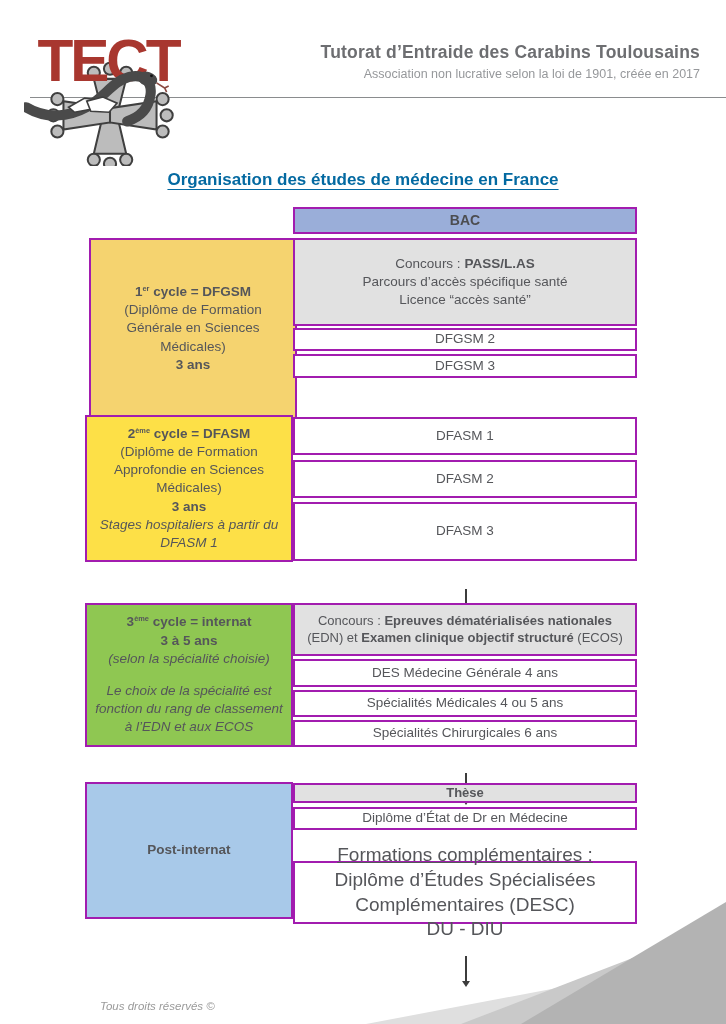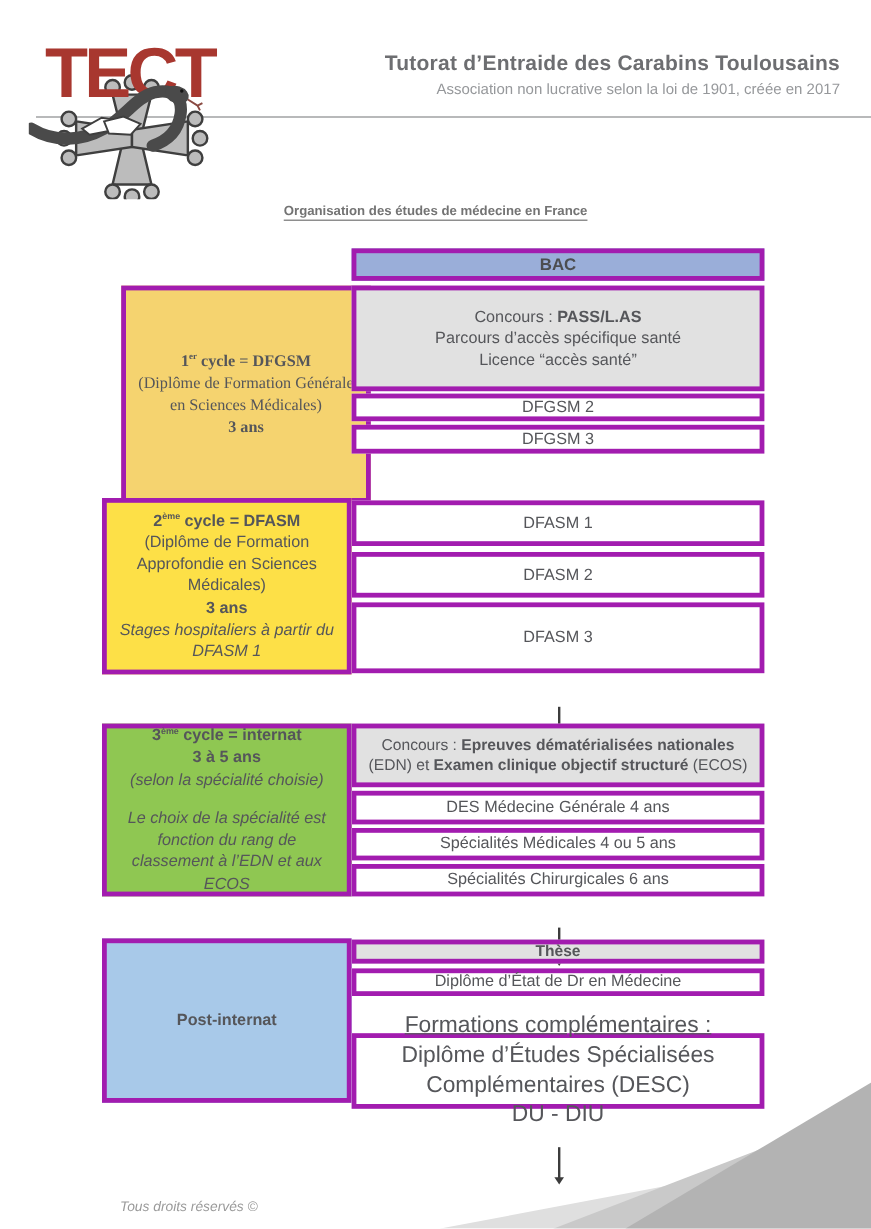--- a/index.html
+++ b/index.html
@@ -10,45 +10,45 @@
   }
   
   .header-rule { position:absolute; top:97px; left:30px; right:0; height:1px; background:#8a8c8e; }
   .org-block { position:absolute; top:42px; right:26px; text-align:right; }
   .org-title { font-size:17.5px; font-weight:bold; color:#6d6e71; letter-spacing:.2px; }
   .org-subtitle { font-size:12.5px; color:#96989b; margin-top:4px; }
   .logo { position:absolute; left:24px; top:14px; width:172px; height:152px; }
   
   .page-title {
     position:absolute; top:170px; left:0; width:726px; text-align:center;
-    font-size:11px; font-weight:bold; color:#737373;
+    font-size:17px; font-weight:bold; color:#0369a1;
     text-decoration:underline; text-underline-offset:4px;
   }
   
   .table { position:absolute; left:85px; top:207px; width:552px; height:712px; }
   .box {
-    position:absolute; box-sizing:border-box; border:4px solid #a21caf;
+    position:absolute; box-sizing:border-box; border:2px solid #a21caf;
     display:flex; flex-direction:column; align-items:center; justify-content:center;
     text-align:center; font-size:13.5px; line-height:1.35; color:#55565a;
   }
   .cell-white { background:#ffffff; }
   .cell-gray  { background:#e1e1e1; }
   .hdr-bac    { background:#9aaed9; font-weight:bold; font-size:14px; color:#4c4d50; }
   .left-yellow { background:#f5d36f; }
   .left-blue   { background:#fde047; }
   .left-green  { background:#8fc752; }
   .left-lblue  { background:#a8c9e9; }
   .bold { font-weight:bold; }
   .ital { font-style:italic; }
   .u { text-decoration:underline; }
   sup { font-size:.55em; line-height:0; }
   .pad { padding:2px 8px; }
   
   .bac      { left:208px; top:0;     width:344px; height:27px; }
-  .c1-left  { left:16px;     top:31px;  width:208px; height:181px;font-family:Liberation Serif, serif; }
+  .c1-left  { left:4px;     top:31px;  width:208px; height:181px; }
   .c1-conc  { left:208px; top:31px;  width:344px; height:88px; }
   .c1-r1    { left:208px; top:121px; width:344px; height:23px; }
   .c1-r2    { left:208px; top:147px; width:344px; height:24px; }
   .c2-left  { left:0;     top:208px; width:208px; height:147px; }
   .c2-r1    { left:208px; top:210px; width:344px; height:38px; }
   .c2-r2    { left:208px; top:253px; width:344px; height:38px; }
   .c2-r3    { left:208px; top:295px; width:344px; height:59px; }
   .c3-left  { left:0;     top:396px; width:208px; height:144px; }
   .c3-conc  { left:208px; top:396px; width:344px; height:53px; font-size:13px; line-height:1.28;align-items:center; }
   .c3-r1    { left:208px; top:452px; width:344px; height:28px; }

